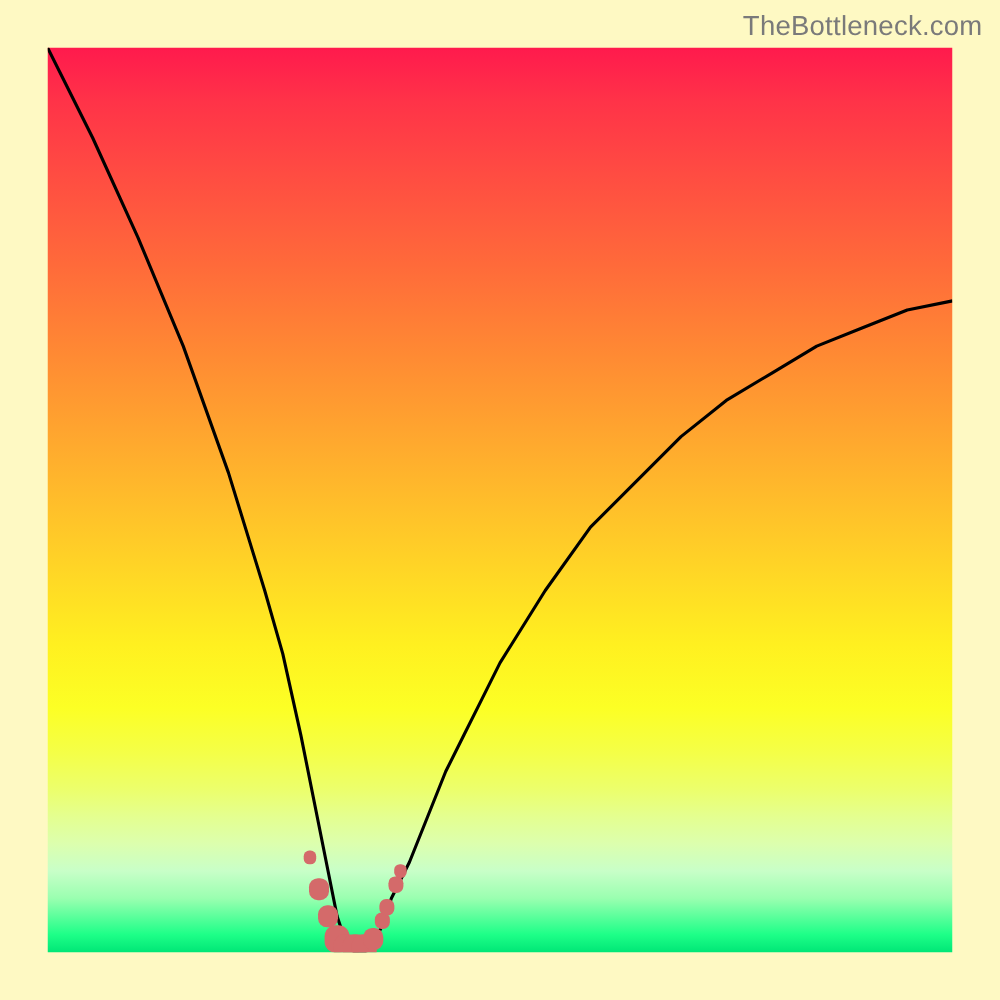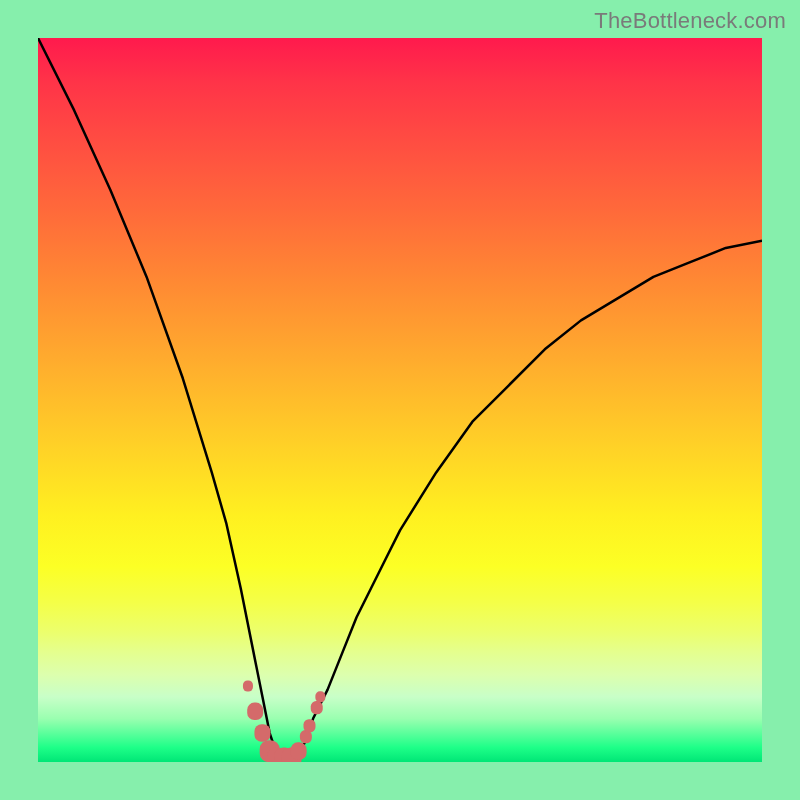--- a/index.html
+++ b/index.html
@@ -10,21 +10,21 @@
     background: #000;
     overflow: hidden;
     font-family: Arial, Helvetica, sans-serif;
   }
   .frame {
     position: absolute;
     left: 0;
     top: 0;
     width: 800px;
     height: 800px;
-    background: #86efac;
+    background: #fef9c3;
   }
   .plot-area {
     position: absolute;
     left: 38px;
     top: 38px;
     width: 724px;
     height: 724px;
     overflow: hidden;
   }
   .gradient {

